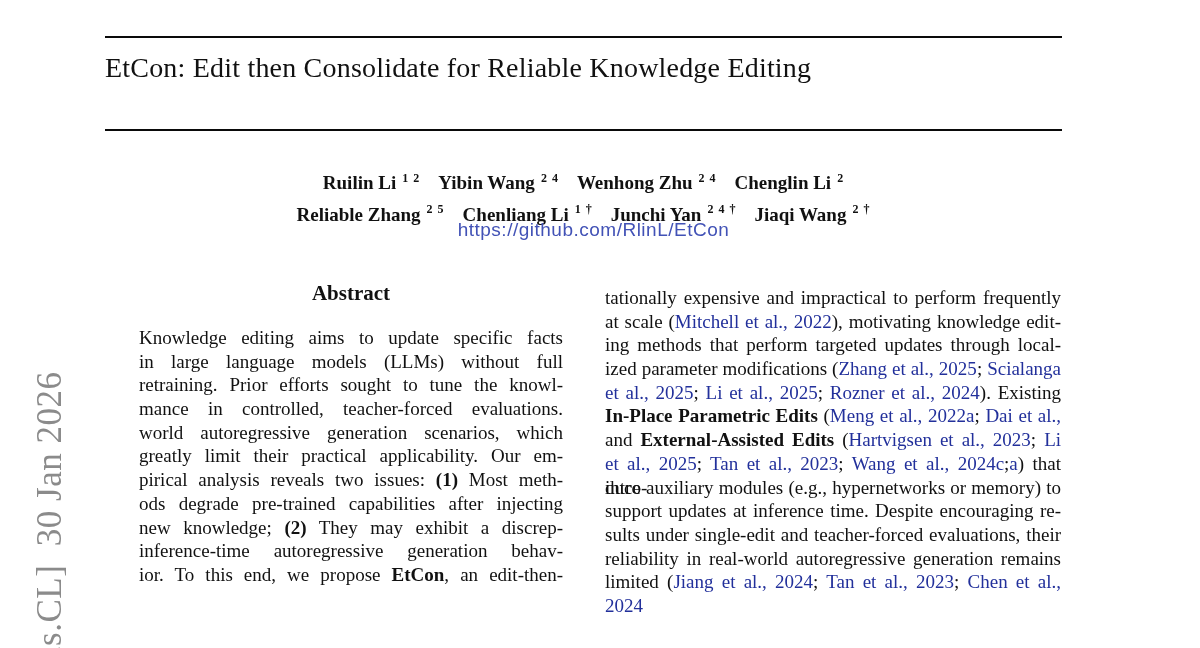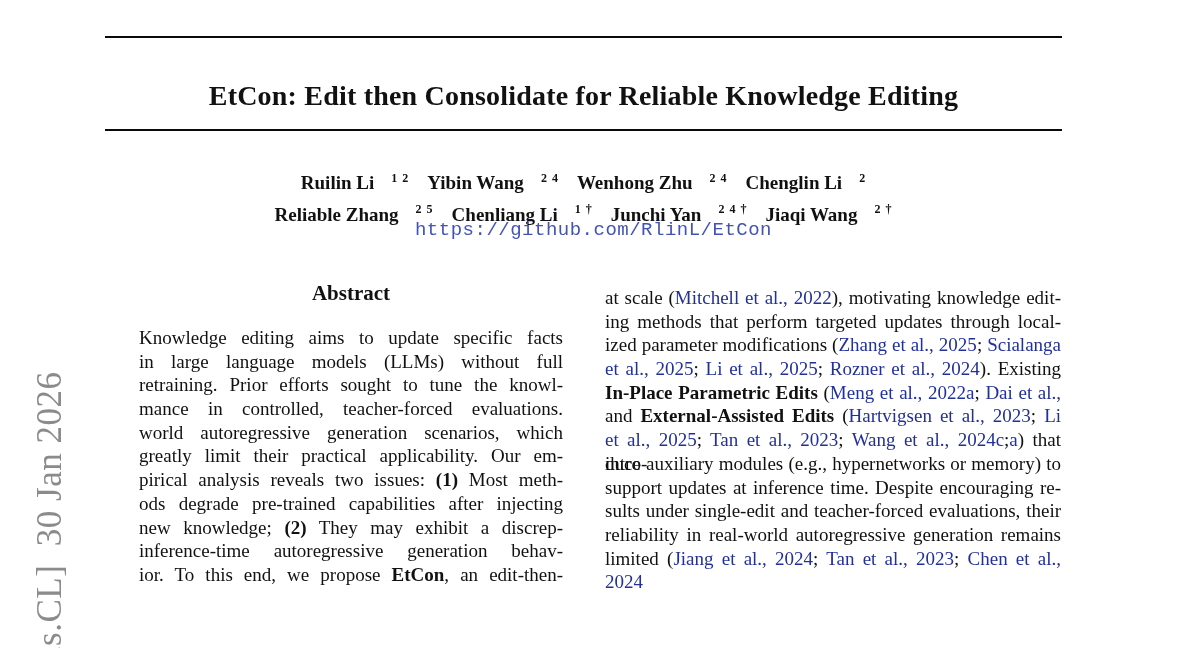--- a/index.html
+++ b/index.html
@@ -17,53 +17,53 @@
     left: 105px;
     width: 957px;
     height: 2px;
     background: #0a0a0a;
   }
   #rule-top { top: 36px; }
   #rule-mid { top: 129px; }
   .paper-title {
     position: absolute;
     left: 105px;
-    top: 80px;
+    top: 52px;
     width: 957px;
-    text-align: center;
+    text-align: left;
     font-size: 28px;
-    font-weight: 700;
+    font-weight: 400;
     letter-spacing: 0.2px;
   }
   .authors {
     position: absolute;
     left: 105px;
     top: 165px;
     width: 957px;
     text-align: center;
     font-size: 19px;
     font-weight: 700;
     line-height: 26px;
   }
   .author { margin: 0 9px; white-space: nowrap; }
   .author sup {
     font-size: 12px;
     font-weight: 700;
     letter-spacing: 1px;
-    margin-left: 17px;
+    margin-left: 6px;
   }
   .gh-link-row {
     position: absolute;
     left: 105px;
     top: 219px;
     width: 957px;
     text-align: center;
   }
   .gh-link {
-    font-family: Liberation Mono, monospace;
+    font-family: Liberation Sans, sans-serif;
     font-size: 19px;
     color: var(--url-blue);
     letter-spacing: 0.5px;
     text-decoration: none;
     cursor: pointer;
     margin-left: 20px;
   }
   .abs-head {
     position: absolute;
     left: 139px;
@@ -139,20 +139,21 @@
       <div class="tline"><span>world autoregressive generation scenarios, which</span></div>
       <div class="tline"><span>greatly limit their practical applicability. Our em-</span></div>
       <div class="tline"><span>pirical analysis reveals two issues: </span><span class="seg-bold">(1)</span><span> Most meth-</span></div>
       <div class="tline"><span>ods degrade pre-trained capabilities after injecting</span></div>
       <div class="tline"><span>new knowledge; </span><span class="seg-bold">(2)</span><span> They may exhibit a discrep-</span></div>
       <div class="tline"><span>inference-time autoregressive generation behav-</span></div>
       <div class="tline"><span>ior. To this end, we propose </span><span class="seg-bold">EtCon</span><span>, an edit-then-</span></div>
     </div>
 
   <div class="right-col">
+      <div class="tline"><span>tationally expensive and impractical to perform frequently</span></div>
       <div class="tline"><span>at scale (</span><span class="seg-cite">Mitchell et al., 2022</span><span>), motivating knowledge edit-</span></div>
       <div class="tline"><span>ing methods that perform targeted updates through local-</span></div>
       <div class="tline"><span>ized parameter modifications (</span><span class="seg-cite">Zhang et al., 2025</span><span>; </span><span class="seg-cite">Scialanga</span></div>
       <div class="tline"><span class="seg-cite">et al., 2025</span><span>; </span><span class="seg-cite">Li et al., 2025</span><span>; </span><span class="seg-cite">Rozner et al., 2024</span><span>). Existing</span></div>
       <div class="tline"><span class="seg-bold">In-Place Parametric Edits</span><span> (</span><span class="seg-cite">Meng et al., 2022a</span><span>; </span><span class="seg-cite">Dai et al.,</span></div>
       <div class="tline"><span>and </span><span class="seg-bold">External-Assisted Edits</span><span> (</span><span class="seg-cite">Hartvigsen et al., 2023</span><span>; </span><span class="seg-cite">Li</span></div>
       <div class="tline"><span class="seg-cite">et al., 2025</span><span>; </span><span class="seg-cite">Tan et al., 2023</span><span>; </span><span class="seg-cite">Wang et al., 2024c</span><span>;</span><span class="seg-cite">a</span><span>) that intro-</span></div>
       <div class="tline"><span>duce auxiliary modules (e.g., hypernetworks or memory) to</span></div>
       <div class="tline"><span>support updates at inference time. Despite encouraging re-</span></div>
       <div class="tline"><span>sults under single-edit and teacher-forced evaluations, their</span></div>

